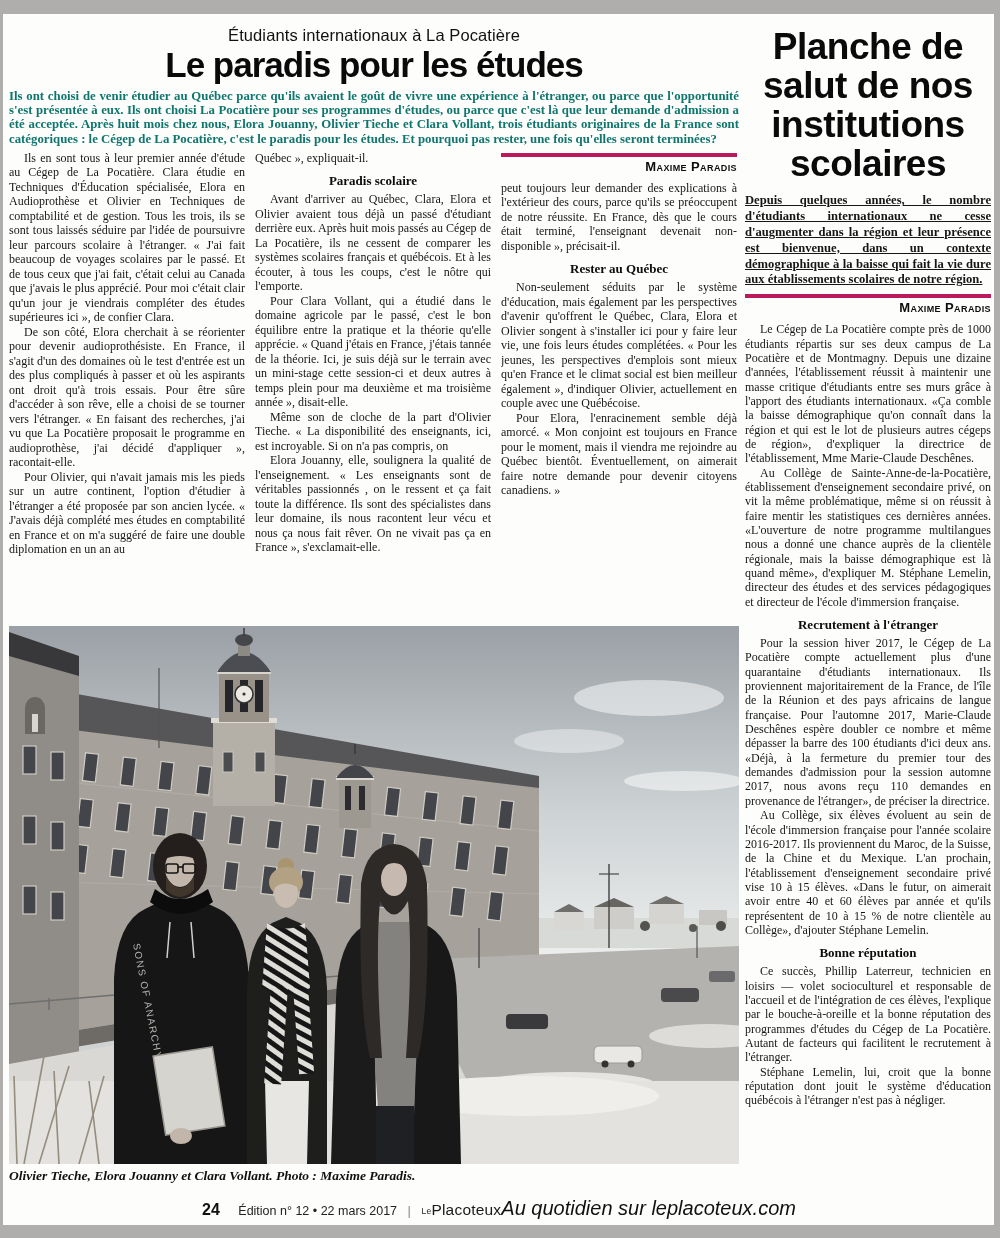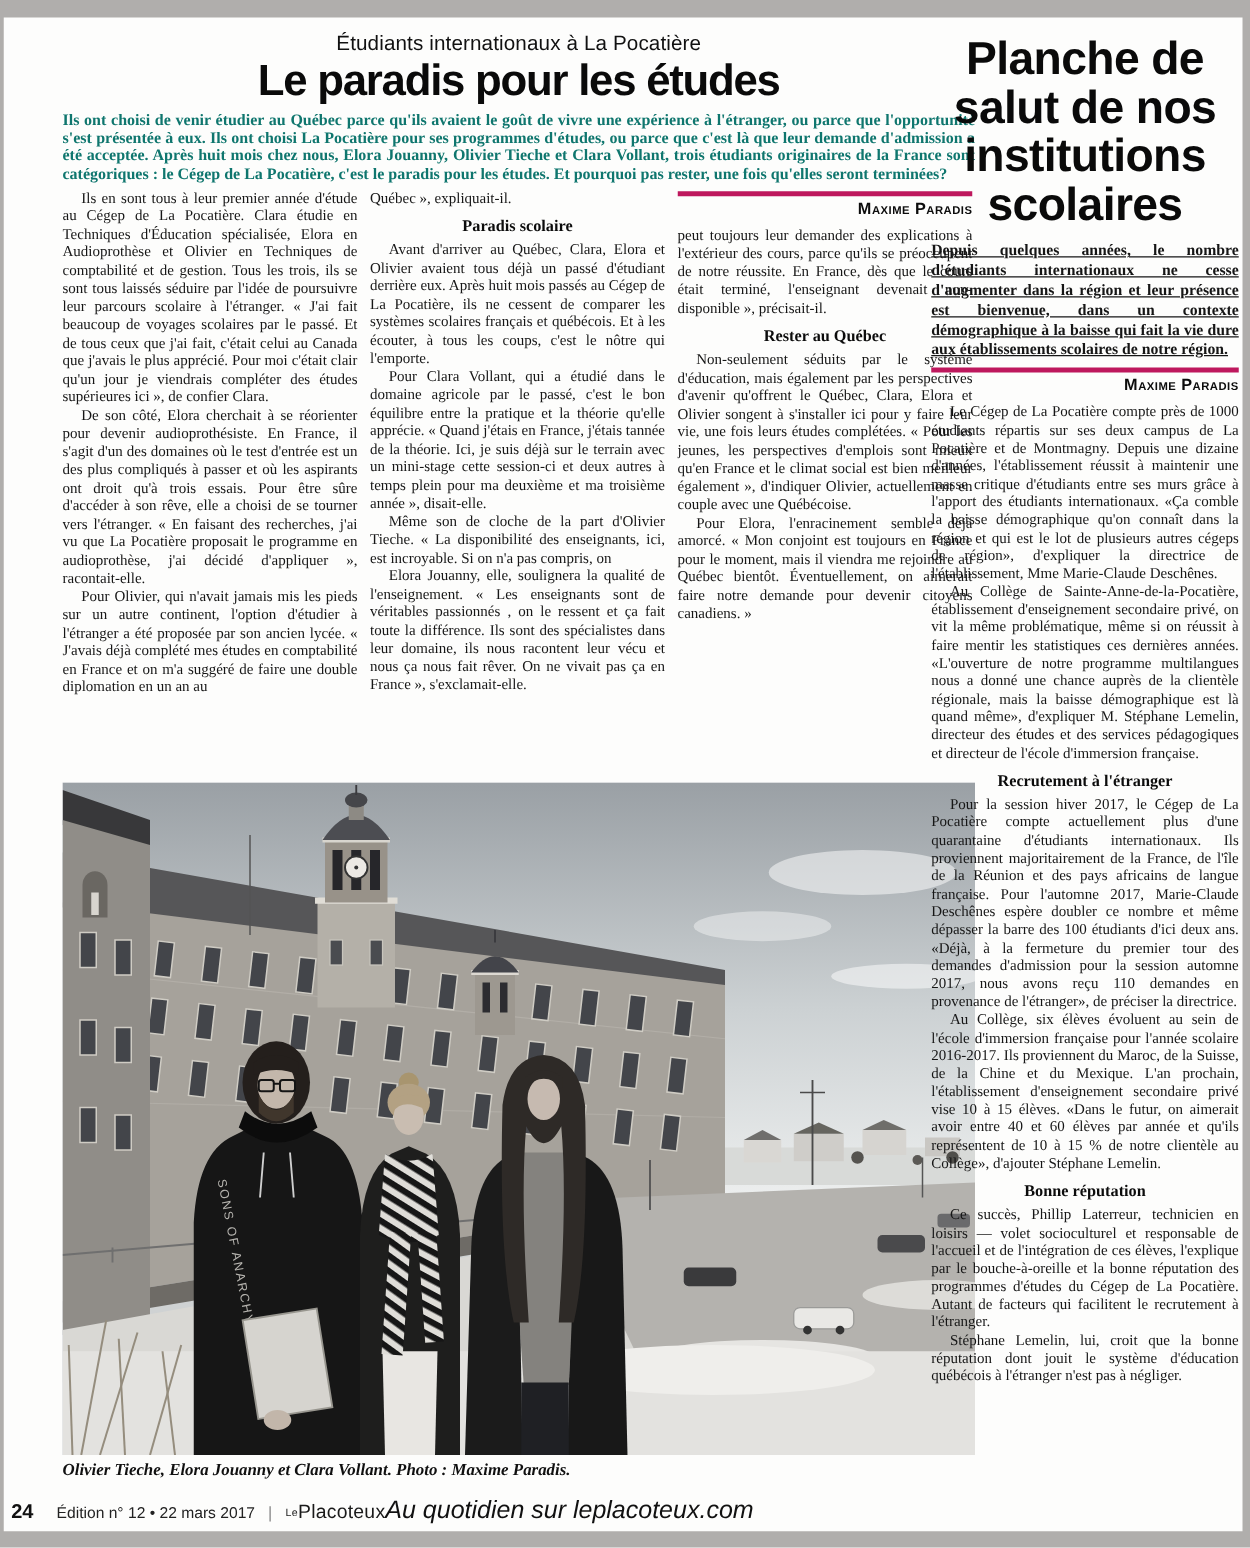--- a/index.html
+++ b/index.html
@@ -6,21 +6,21 @@
   body{
     width:1000px;height:1238px;position:relative;
     background:#b0aeac;
     font-family:"Liberation Serif","DejaVu Serif",serif;
     color:#161616;
     -webkit-font-smoothing:antialiased;
   }
   .page{position:absolute;left:3px;top:14px;right:6px;bottom:13px;background:#fdfdfc;overflow:hidden;}
 
   
-  .main-article{position:absolute;left:6px;top:12px;width:730px;margin-left:41px;}
+  .main-article{position:absolute;left:6px;top:12px;width:730px;}
   .kicker{
     text-align:center;font-family:"Liberation Sans","DejaVu Sans",sans-serif;
     font-size:16.5px;letter-spacing:.1px;margin:0 0 2px 0;color:#111;
   }
   .main-headline{
     text-align:center;font-family:"Liberation Sans","DejaVu Sans",sans-serif;
     font-weight:bold;font-size:35px;letter-spacing:-1px;line-height:1.02;
     margin:0 0 6px 0;color:#0a0a0a;
   }
   .lede{
@@ -59,21 +59,21 @@
   }
   .side-lede{
     font-weight:bold;font-size:12.6px;line-height:15.8px;text-align:justify;margin:0;text-decoration:underline;
   }
   .side-body{margin-top:2px;max-height:952px;overflow:hidden;}
   .side-body .para{font-size:12px;line-height:14.35px;}
 
   
   .footer{
     position:absolute;left:6px;right:5px;bottom:5px;
-    display:flex;justify-content:flex-start;align-items:baseline;
+    display:flex;justify-content:center;align-items:baseline;
     font-family:"Liberation Sans","DejaVu Sans",sans-serif;
   }
   .pageno{font-weight:bold;font-size:16px;margin-right:14px;color:#111;}
   .edition{font-size:12.5px;color:#222;}
   .sep{color:#888;margin:0 6px;font-size:13px;}
   .logo{color:#1a1a1a;}
   .logo-le{font-size:8.5px;vertical-align:1px;letter-spacing:.3px;}
   .logo-name{font-size:15.5px;letter-spacing:.2px;}
   .tagline{font-style:italic;font-size:20px;color:#111;}
 </style>

